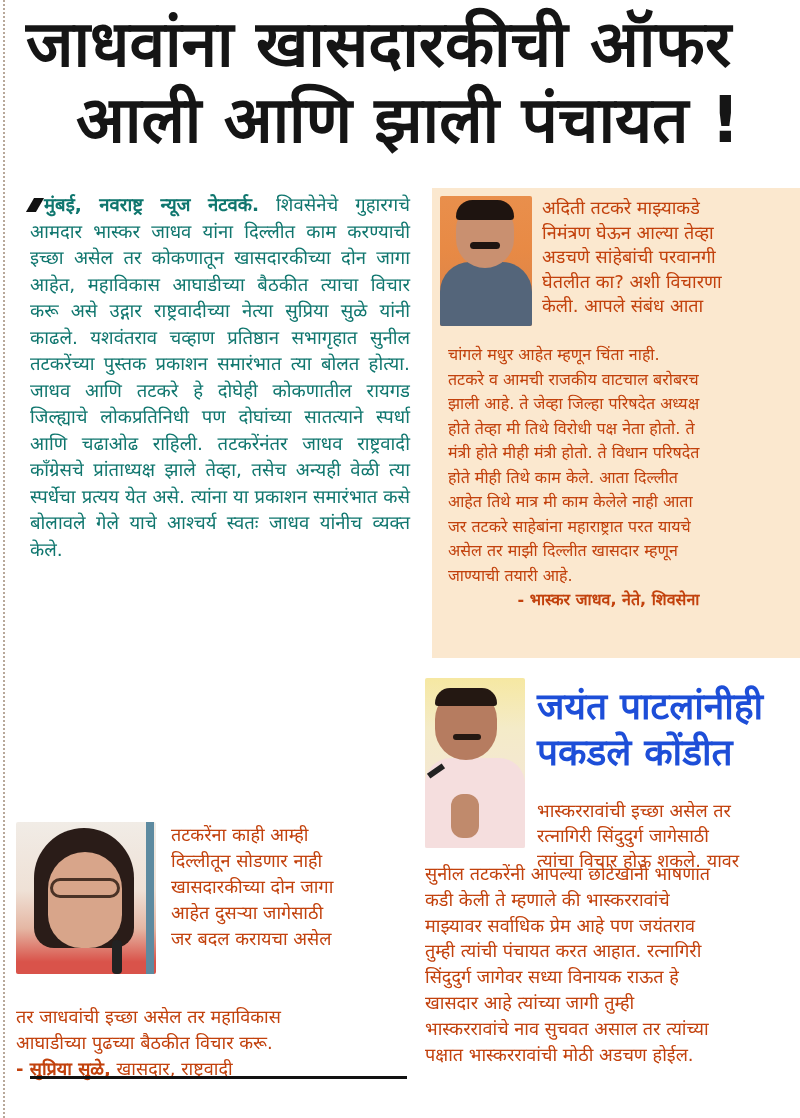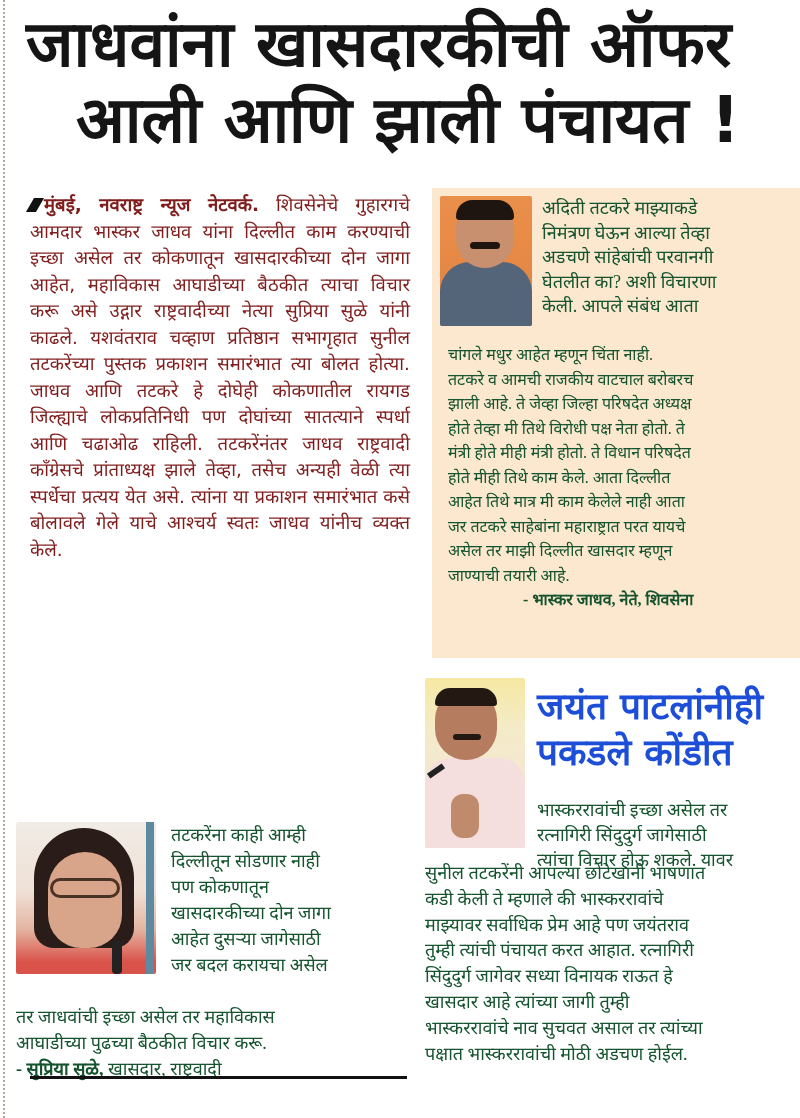--- a/index.html
+++ b/index.html
@@ -13,21 +13,21 @@
 
     .headline {
       position: absolute; left: 18px; top: 6px; width: 790px;
       font-weight: bold; color: #151515; text-align: center; line-height: 76px;
     }
     .headline .l1 { display: block; font-size: 64px; white-space: nowrap; letter-spacing: 0px; text-align: left; padding-left: 8px; }
     .headline .l2 { display: block; font-size: 64px; white-space: nowrap; text-align: left; padding-left: 58px; }
 
     .col-left {
       position: absolute; left: 30px; top: 192px; width: 380px;
-      font-size: 18.5px; line-height: 26.5px; text-align: justify; color: #7f1d1d;
+      font-size: 18.5px; line-height: 26.5px; text-align: justify; color: #0f766e;
     }
     .dateline { font-weight: bold; }
     .dateline-mark {
       display: inline-block; width: 10px; height: 14px; background: #111;
       transform: skewX(-30deg); margin-right: 4px; vertical-align: -1px;
     }
 
     .quote-supriya {
       position: absolute; left: 16px; top: 822px; width: 385px; height: 255px;
     }
@@ -38,21 +38,21 @@
       left: 0; top: 0; width: 140px; height: 152px;
       background: linear-gradient(180deg, #f1ece6 0%, #efe1d6 45%, #e5b7a4 70%, #d9534a 92%);
     }
     .photo-supriya .hair { position: absolute; left: 18px; top: 6px; width: 100px; height: 120px; background: #2a1c18; border-radius: 50px 50px 20px 20px; }
     .photo-supriya .face { position: absolute; left: 32px; top: 30px; width: 74px; height: 96px; background: #d8a58a; border-radius: 40px 40px 36px 36px; }
     .photo-supriya .glasses { position: absolute; left: 34px; top: 56px; width: 70px; height: 20px; border: 3px solid #4a3226; border-radius: 10px; }
     .photo-supriya .pillar { position: absolute; right: 2px; top: 0; width: 8px; height: 152px; background: #5d8aa0; }
     .photo-supriya .mic { position: absolute; left: 96px; top: 118px; width: 10px; height: 34px; background: #222; border-radius: 4px; }
 
     .quote-text {
-      position: absolute; font-size: 18px; line-height: 26px; color: #14532d; white-space: nowrap; font-family: Liberation Serif, serif;
+      position: absolute; font-size: 18px; line-height: 26px; color: #c2410c; white-space: nowrap;
     }
     .quote-supriya .quote-text.top { left: 155px; top: 0; }
     .quote-supriya .quote-text.bottom { left: 0; top: 182px; }
     .attribution { font-weight: bold; }
     .attr-rest { font-weight: normal; }
     .rule {
       position: absolute; left: 30px; top: 1076px; width: 377px; height: 3px; background: #111;
     }
 
     .box-bhaskar {
@@ -112,21 +112,20 @@
   <div class="photo photo-supriya">
     <div class="hair"></div>
       <div class="face"></div>
       <div class="glasses"></div>
       <div class="pillar"></div>
       <div class="mic"></div>
   </div>
   <div class="quote-text top">
     <span class="line">तटकरेंना काही आम्ही</span>
     <span class="line">दिल्लीतून सोडणार नाही</span>
-    <span class="line">पण कोकणातून</span>
     <span class="line">खासदारकीच्या दोन जागा</span>
     <span class="line">आहेत दुसऱ्या जागेसाठी</span>
     <span class="line">जर बदल करायचा असेल</span>
   </div>
   <div class="quote-text bottom">
     <span class="line">तर जाधवांची इच्छा असेल तर महाविकास</span>
     <span class="line">आघाडीच्या पुढच्या बैठकीत विचार करू.</span>
     <span class="line right" style="padding-right:5px;"><span class="attribution">- सुप्रिया सुळे,</span><span class="attr-rest"> खासदार, राष्ट्रवादी</span></span>
   </div>
 </div>

